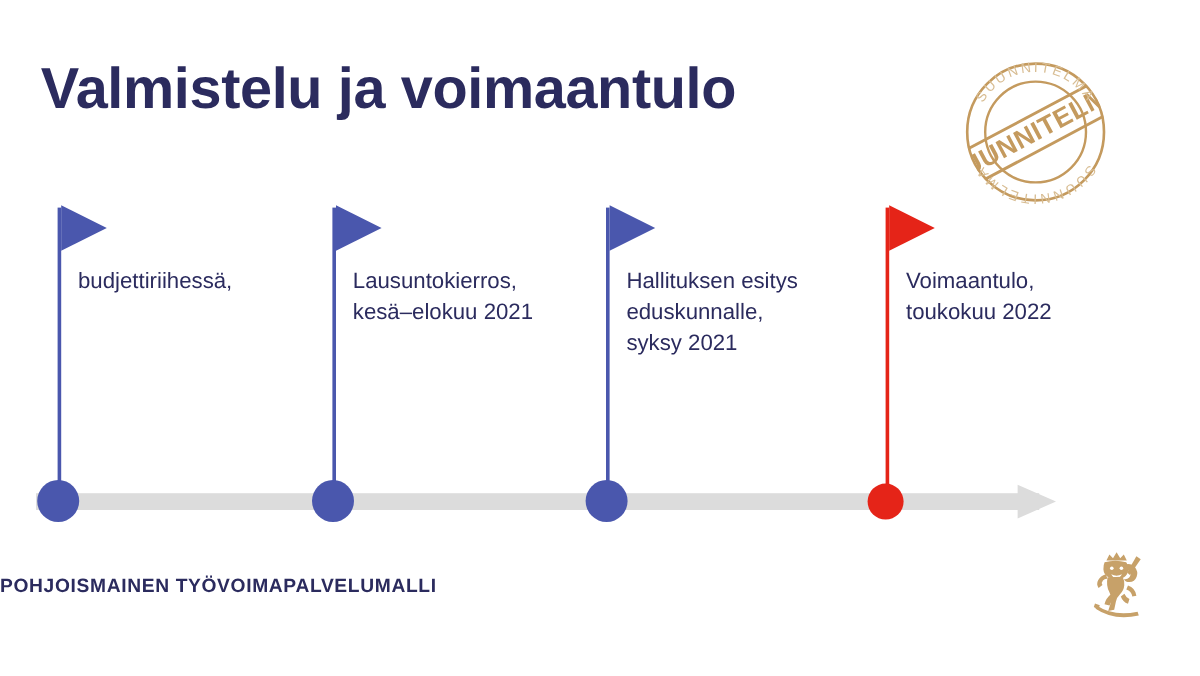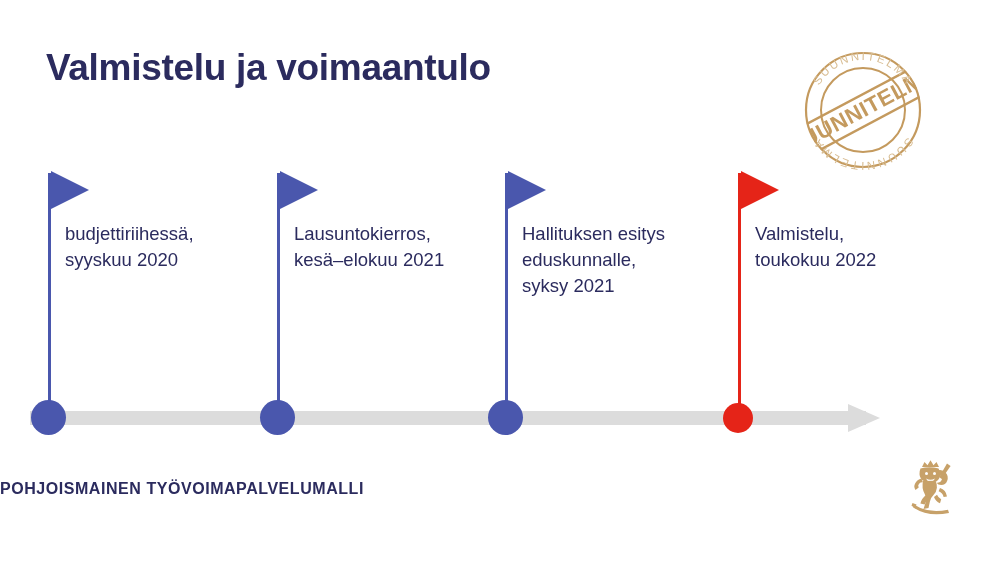--- a/index.html
+++ b/index.html
@@ -16,26 +16,25 @@
     height: 563px;
     background: #ffffff;
     overflow: hidden;
   }
 
   
   #page-title {
     position: absolute;
     left: 34px;
     top: 47px;
-    font-size: 37px;
+    font-size: 48px;
     font-weight: bold;
     color: #2b2b5e;
     letter-spacing: -0.3px;
     white-space: nowrap;
-    margin-left: 12px;
   }
 
   
   #stamp {
     position: absolute;
     left: 793px;
     top: 40px;
     width: 140px;
     height: 140px;
   }
@@ -173,21 +172,20 @@
 
   <div id="timeline-axis"></div>
   <div id="timeline-arrowhead"></div>
 
   <div class="milestone" style="left:48px">
     <div class="flag"></div>
     <div class="pole"></div>
     <div class="dot"></div>
     <div class="label">
       <div>budjettiriihessä,</div>
-      <div>syyskuu 2020</div>
     </div>
   </div>
 
   <div class="milestone" style="left:277px">
     <div class="flag"></div>
     <div class="pole"></div>
     <div class="dot"></div>
     <div class="label">
       <div>Lausuntokierros,</div>
       <div>kesä–elokuu 2021</div>
@@ -203,21 +201,21 @@
       <div>eduskunnalle,</div>
       <div>syksy 2021</div>
     </div>
   </div>
 
   <div class="milestone accent" style="left:738px">
     <div class="flag"></div>
     <div class="pole"></div>
     <div class="dot"></div>
     <div class="label">
-      <div>Valmistelu,</div>
+      <div>Voimaantulo,</div>
       <div>toukokuu 2022</div>
     </div>
   </div>
 
   <div id="footer-caption">POHJOISMAINEN TYÖVOIMAPALVELUMALLI</div>
 
   <div id="coat-of-arms">
     <svg viewBox="0 0 58 62" width="58" height="62" aria-hidden="true">
       <g fill="#c7a169">
 

